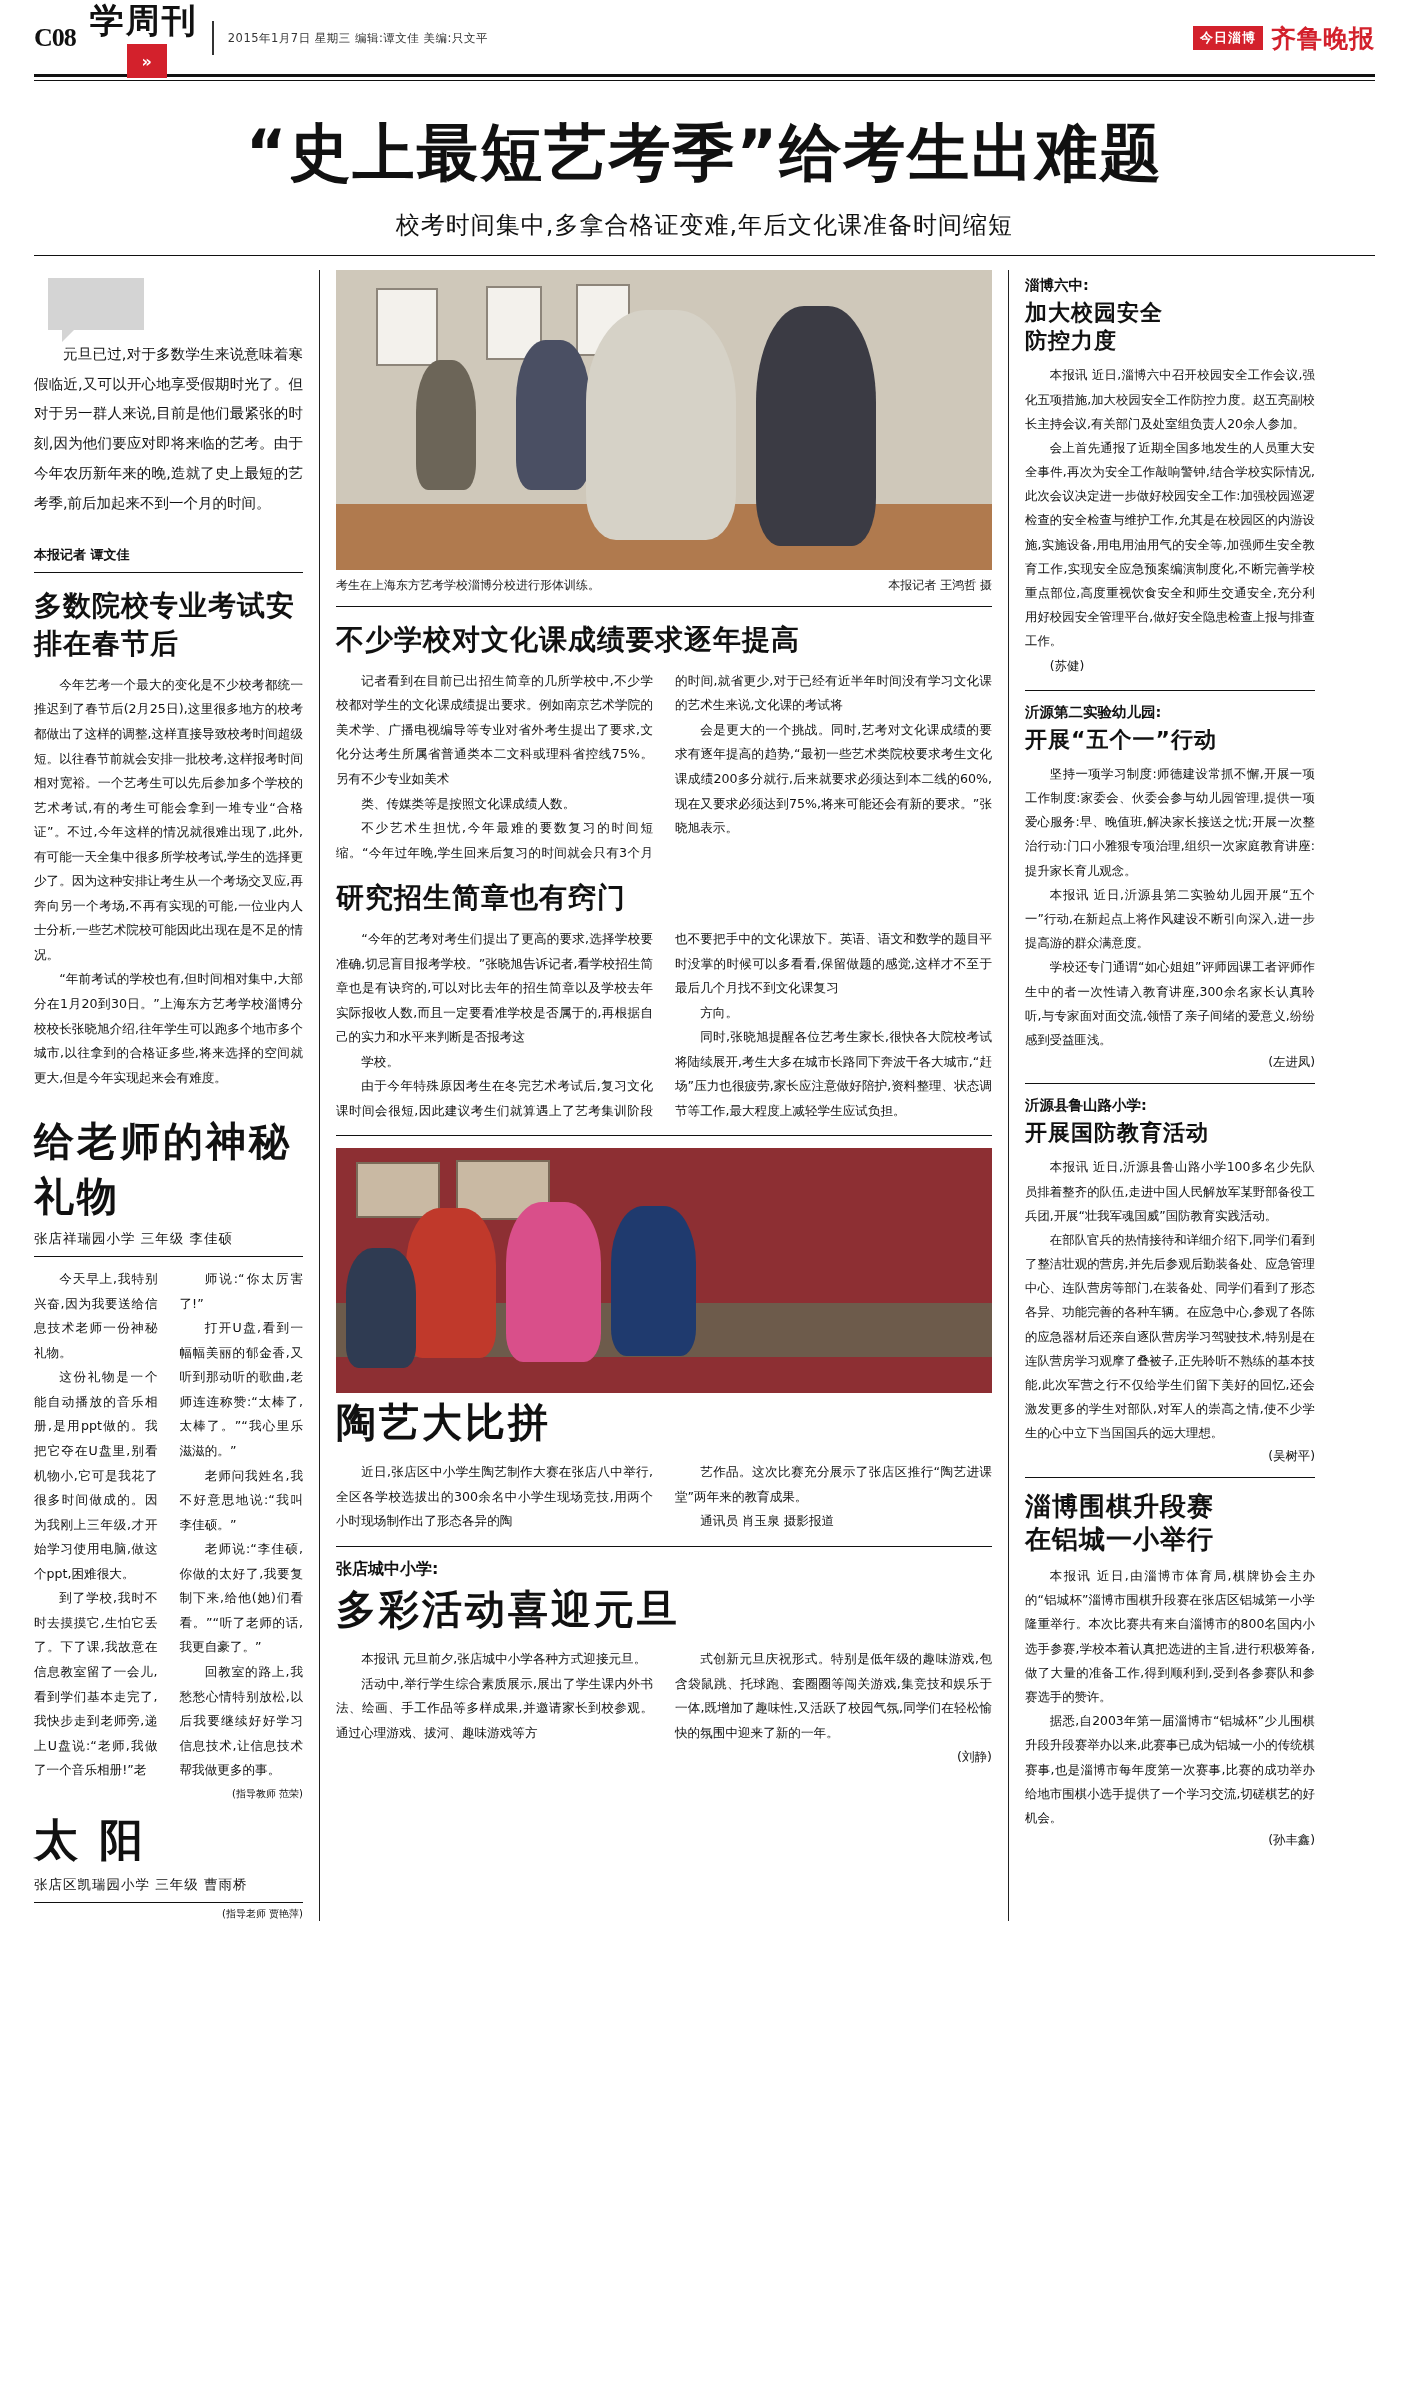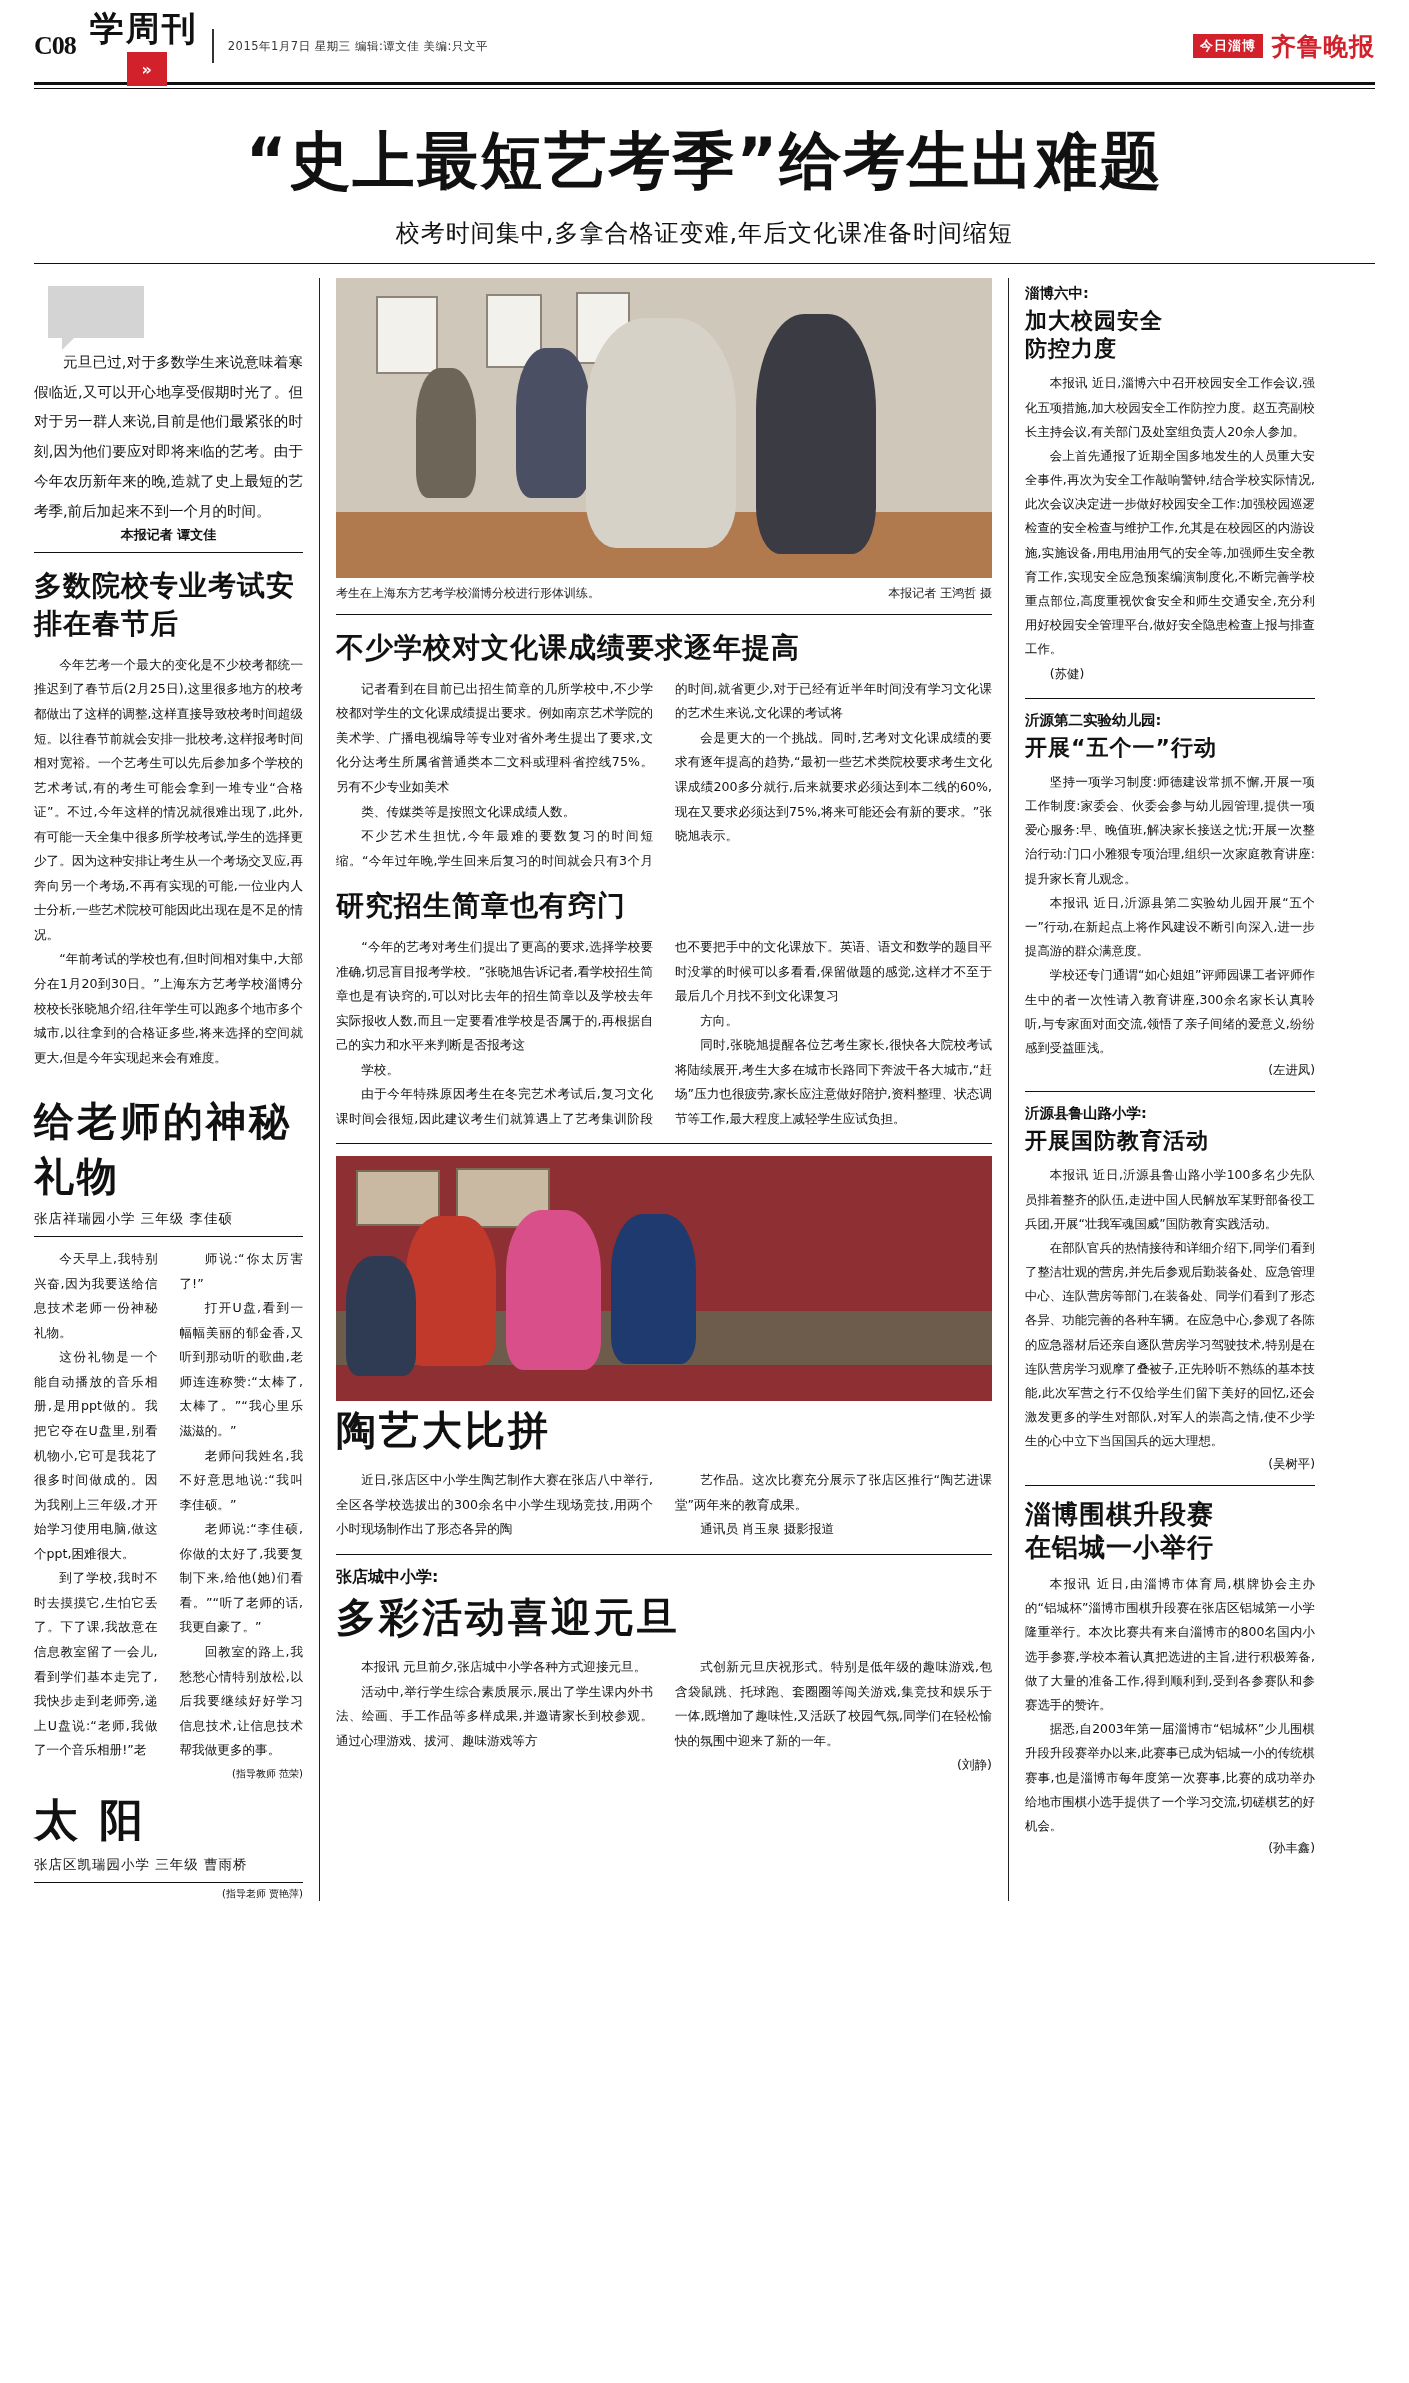--- a/index.html
+++ b/index.html
@@ -1,17 +1,17 @@
 <!DOCTYPE html>
 <html><head>
 <meta charset="utf-8">
 <style>
   html,body{margin:0;padding:0;background:#fff;}
   body{width:1409px;height:2383px;font-family:"DejaVu Sans","Liberation Sans",sans-serif;color:#111;position:relative;}
-  .page{width:1409px;height:1966px;position:relative;box-sizing:border-box;padding:8px 34px;}
+  .page{width:1409px;height:1966px;position:relative;box-sizing:border-box;padding:0 34px;}
 
   
   .masthead{display:flex;align-items:center;height:56px;padding-top:10px;border-bottom:none;}
   .page-num{font-size:26px;font-weight:bold;letter-spacing:-1px;margin-right:14px;font-family:"Liberation Serif",serif;}
   .logo-box{display:flex;align-items:center;flex-direction:column;}
   .logo-text{font-size:34px;font-weight:bold;letter-spacing:2px;font-family:"DejaVu Sans",sans-serif;}
   .logo-mark{width:40px;height:34px;background:#d3212c;margin-left:6px;color:#fff;font-size:16px;display:flex;align-items:center;justify-content:center;font-weight:bold;}
   .mast-divider{width:2px;height:34px;background:#333;margin:0 14px;}
   .mast-meta{font-size:11.5px;color:#333;letter-spacing:.5px;text-align:center;}
   .mast-right{margin-left:auto;display:flex;align-items:center;gap:8px;}
@@ -28,21 +28,21 @@
   
   .cols{display:flex;gap:0;margin-top:14px;}
   .col-left{width:285px;padding-right:16px;box-sizing:border-box;}
   .col-mid{width:690px;padding:0 16px;box-sizing:border-box;border-left:1px solid #222;border-right:1px solid #222;}
   .col-right{width:306px;padding-left:16px;box-sizing:border-box;}
 
   .quote-mark{width:96px;height:52px;background:#d4d4d4;position:relative;margin:8px 0 10px 14px;}
   .quote-mark:after{content:"";position:absolute;bottom:-12px;left:14px;border-left:12px solid #d4d4d4;border-bottom:12px solid transparent;}
 
   .lead{font-size:14.5px;line-height:2.05;text-align:justify;text-indent:2em;color:#111;}
-  .byline{font-size:13px;font-weight:bold;margin-top:0;text-align:center;}
+  .byline{font-size:13px;font-weight:bold;margin-top:28px;}
   .byline-rule{height:1px;background:#111;margin-top:8px;}
 
   .sec-title{font-size:28px;font-weight:bold;line-height:1.35;margin:14px 0 10px;letter-spacing:1px;}
   .body-text{font-size:12.6px;line-height:1.95;text-align:justify;text-indent:2em;color:#111;}
 
   
   .photo{position:relative;overflow:hidden;background:#b9b2a7;}
   .cap{font-size:12px;margin-top:7px;color:#222;display:flex;justify-content:space-between;}
   .cap .credit{margin-left:12px;white-space:nowrap;}
 

